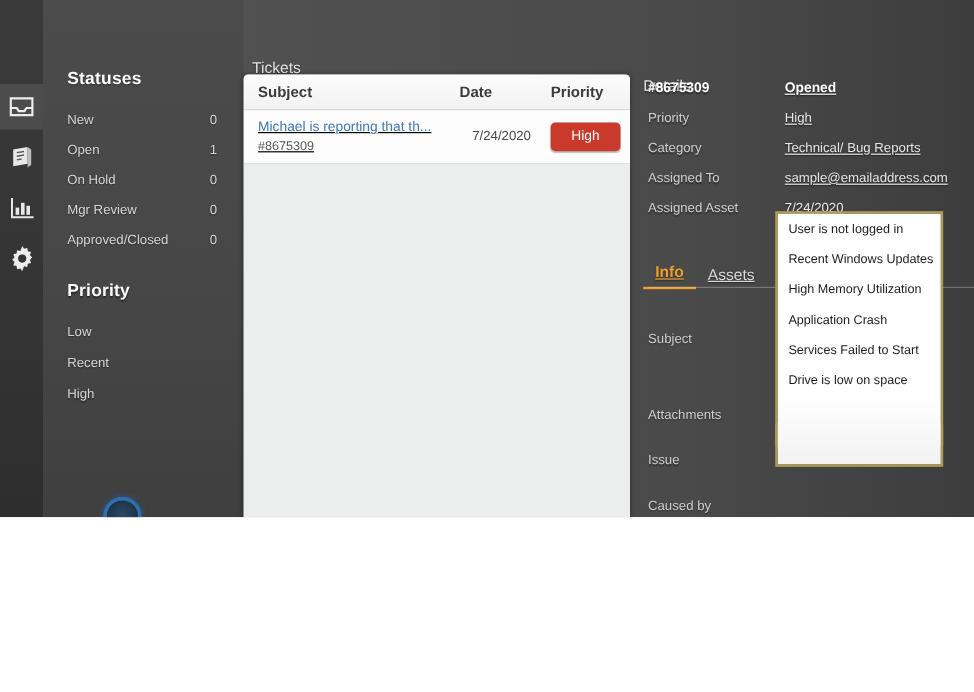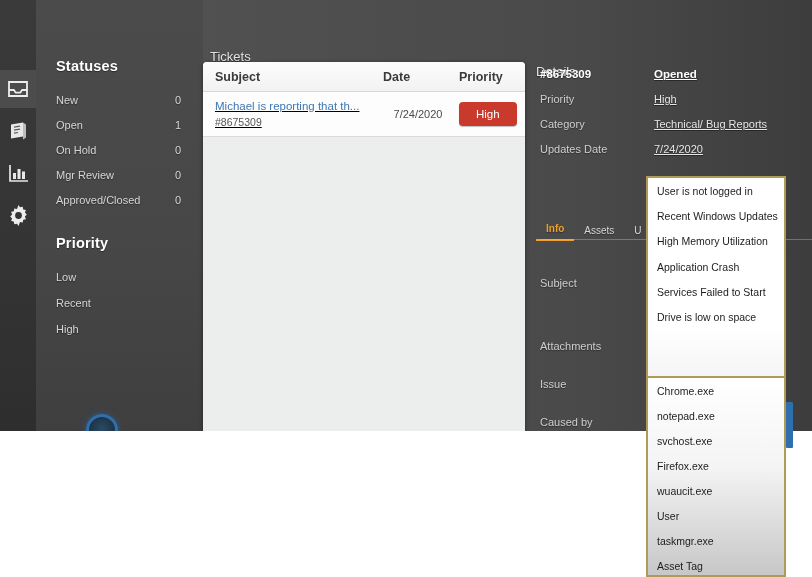--- a/index.html
+++ b/index.html
@@ -108,22 +108,22 @@
     text-shadow:0 1px 1px rgba(0,0,0,.4);white-space:nowrap;text-decoration:underline;
   }
   .d-label.bold,.d-value.bold{font-weight:bold;color:#ffffff;font-size:11.5px;}
 
   
   .tabs{
     position:absolute;left:536px;top:215px;width:276px;height:26px;
     display:flex;align-items:flex-end;
   }
   .tab{
-    font-size:10px;color:#d8d8d8;padding:0 10px 5px 10px;
-    text-shadow:0 1px 1px rgba(0,0,0,.4);white-space:nowrap;
+    font-size:13px;color:#d8d8d8;padding:0 10px 5px 10px;
+    text-shadow:0 1px 1px rgba(0,0,0,.4);white-space:nowrap;text-decoration:underline;
   }
   .tab.active{color:#f0a028;border-bottom:2px solid #f0a028;font-weight:bold;}
   .tabs-rule{
     position:absolute;left:540px;top:239px;width:272px;height:1px;
     background:rgba(200,200,200,.38);
   }
 
   
   .form-area{position:absolute;left:536px;top:255px;width:276px;}
   .form-row{display:flex;align-items:center;height:38px;}
@@ -270,22 +270,24 @@
       <div class="detail-grid">
         <div class="d-label bold">#8675309</div>
         <div class="d-value bold">Opened</div>
 
         <div class="d-label">Priority</div>
         <div class="d-value">High</div>
 
         <div class="d-label">Category</div>
         <div class="d-value">Technical/ Bug Reports</div>
 
-
-        <div class="d-label">Updates Date</div>
+        <div class="d-label">Assigned To</div>
+        <div class="d-value">sample@emailaddress.com</div>
+
+        <div class="d-label">Assigned Asset</div>
         <div class="d-value">7/24/2020</div>
       </div>
     </div>
 
     <div class="tabs">
       <div class="tab active">Info</div>
       <div class="tab">Assets</div>
       <div class="tab">U</div>
     </div>
     <div class="tabs-rule"></div>
@@ -311,28 +313,17 @@
 
     <div class="dropdown" id="issue-dropdown">
       <div class="dd-item">User is not logged in</div>
       <div class="dd-item">Recent Windows Updates</div>
       <div class="dd-item">High Memory Utilization</div>
       <div class="dd-item">Application Crash</div>
       <div class="dd-item">Services Failed to Start</div>
       <div class="dd-item">Drive is low on space</div>
     </div>
 
-    <div class="dropdown" id="causedby-dropdown">
-      <div class="dd-item">Chrome.exe</div>
-      <div class="dd-item">notepad.exe</div>
-      <div class="dd-item">svchost.exe</div>
-      <div class="dd-item">Firefox.exe</div>
-      <div class="dd-item">wuaucit.exe</div>
-      <div class="dd-item">User</div>
-      <div class="dd-item">taskmgr.exe</div>
-      <div class="dd-item">Asset Tag</div>
-      <div class="dd-scroll"></div>
-    </div>
 
   </div>
 
   <div class="below"></div>
 </div>
 
 </body></html>

